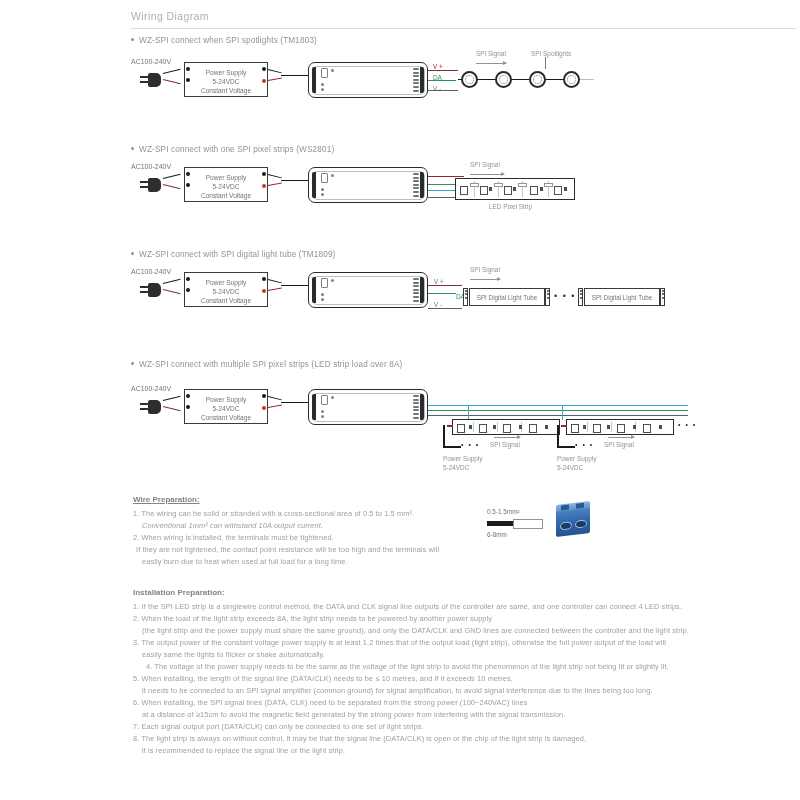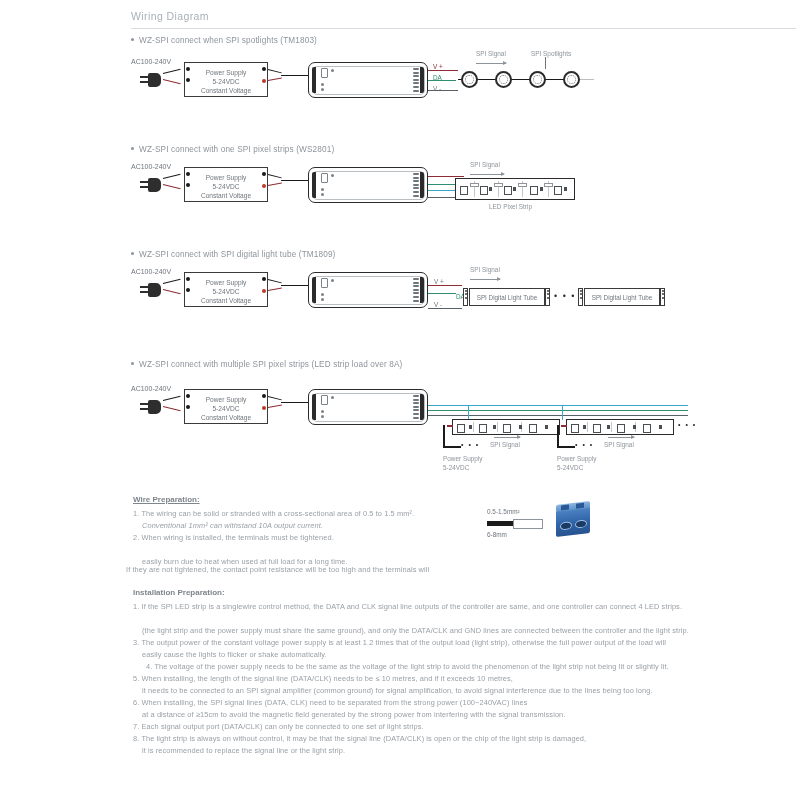--- a/index.html
+++ b/index.html
@@ -478,41 +478,42 @@
   <div class="sigtxt" style="left:557px;top:455px;">Power Supply</div>
   <div class="sigtxt" style="left:557px;top:464px;">5-24VDC</div>
   <div class="arrow" style="left:608px;top:437px;width:26px;"></div>
   <div class="sigtxt" style="left:604px;top:441px;">SPI Signal</div>
   <div class="ellipsis" style="left:678px;top:421px;font-size:7px;">• • •</div>
 
   <div class="blk-title" style="left:133px;top:495px;text-decoration:underline;">Wire Preparation:</div>
   <div class="tline" style="left:133px;top:509px;">1. The wiring can be solid or stranded with a cross-sectional area of 0.5 to 1.5 mm².</div>
   <div class="tline" style="left:142px;top:521px;font-style:italic;">Conventional 1mm² can withstand 10A output current.</div>
   <div class="tline" style="left:133px;top:533px;">2. When wiring is installed, the terminals must be tightened.</div>
-  <div class="tline" style="left:126px;top:545px;margin-top:20px;">If they are not tightened, the contact point resistance will be too high and the terminals will</div>
+  <div class="tline" style="left:136px;top:545px;">If they are not tightened, the contact point resistance will be too high and the terminals will</div>
   <div class="tline" style="left:142px;top:557px;">easily burn due to heat when used at full load for a long time.</div>
 
   <div class="wp-wire-lbl" style="left:487px;top:508px;">0.5-1.5mm²</div>
   <div class="wp-core" style="left:487px;top:521px;width:26px;height:5px;"></div>
   <div class="wp-sheath" style="left:513px;top:519px;width:28px;height:8px;"></div>
   <div class="wp-wire-lbl" style="left:487px;top:531px;">6-8mm</div>
 
   <div class="term" style="left:556px;top:508px;">
     <div class="top"></div>
     <div class="slot" style="left:5px;"></div>
     <div class="slot" style="left:20px;"></div>
     <div class="hole" style="left:4px;top:13px;"></div>
     <div class="hole" style="left:19px;top:13px;"></div>
   </div>
 
   <div class="blk-title" style="left:133px;top:588px;">Installation Preparation:</div>
   <div class="tline" style="left:133px;top:602px;">1. If the SPI LED strip is a singlewire control method, the DATA and CLK signal line outputs of the controller are same, and one controller can connect 4 LED strips.</div>
+  <div class="tline" style="left:133px;top:614px;">2. When the load of the light strip exceeds 8A, the light strip needs to be powered by another power supply</div>
   <div class="tline" style="left:142px;top:626px;">(the light strip and the power supply must share the same ground), and only the DATA/CLK and GND lines are connected between the controller and the light strip.</div>
   <div class="tline" style="left:133px;top:638px;">3. The output power of the constant voltage power supply is at least 1.2 times that of the output load (light strip), otherwise the full power output of the load will</div>
-  <div class="tline" style="left:142px;top:650px;">easily cause the lights to flicker or shake automatically.</div>
+  <div class="tline" style="left:142px;top:650px;">easily same the lights to flicker or shake automatically.</div>
   <div class="tline" style="left:133px;top:662px;margin-left:13px;">4. The voltage of the power supply needs to be the same as the voltage of the light strip to avoid the phenomenon of the light strip not being lit or slightly lit.</div>
   <div class="tline" style="left:133px;top:674px;">5. When installing, the length of the signal line (DATA/CLK) needs to be ≤ 10 metres, and if it exceeds 10 metres,</div>
   <div class="tline" style="left:142px;top:686px;">it needs to be connected to an SPI signal amplifier (common ground) for signal amplification, to avoid signal interference due to the lines being too long.</div>
   <div class="tline" style="left:133px;top:698px;">6. When installing, the SPI signal lines (DATA, CLK) need to be separated from the strong power (100~240VAC) lines</div>
   <div class="tline" style="left:142px;top:710px;">at a distance of ≥15cm to avoid the magnetic field generated by the strong power from interfering with the signal transmission.</div>
   <div class="tline" style="left:133px;top:722px;">7. Each signal output port (DATA/CLK) can only be connected to one set of light strips.</div>
   <div class="tline" style="left:133px;top:734px;">8. The light strip is always on without control, it may be that the signal line (DATA/CLK) is open or the chip of the light strip is damaged,</div>
   <div class="tline" style="left:142px;top:746px;">it is recommended to replace the signal line or the light strip.</div>
 
 </div>

